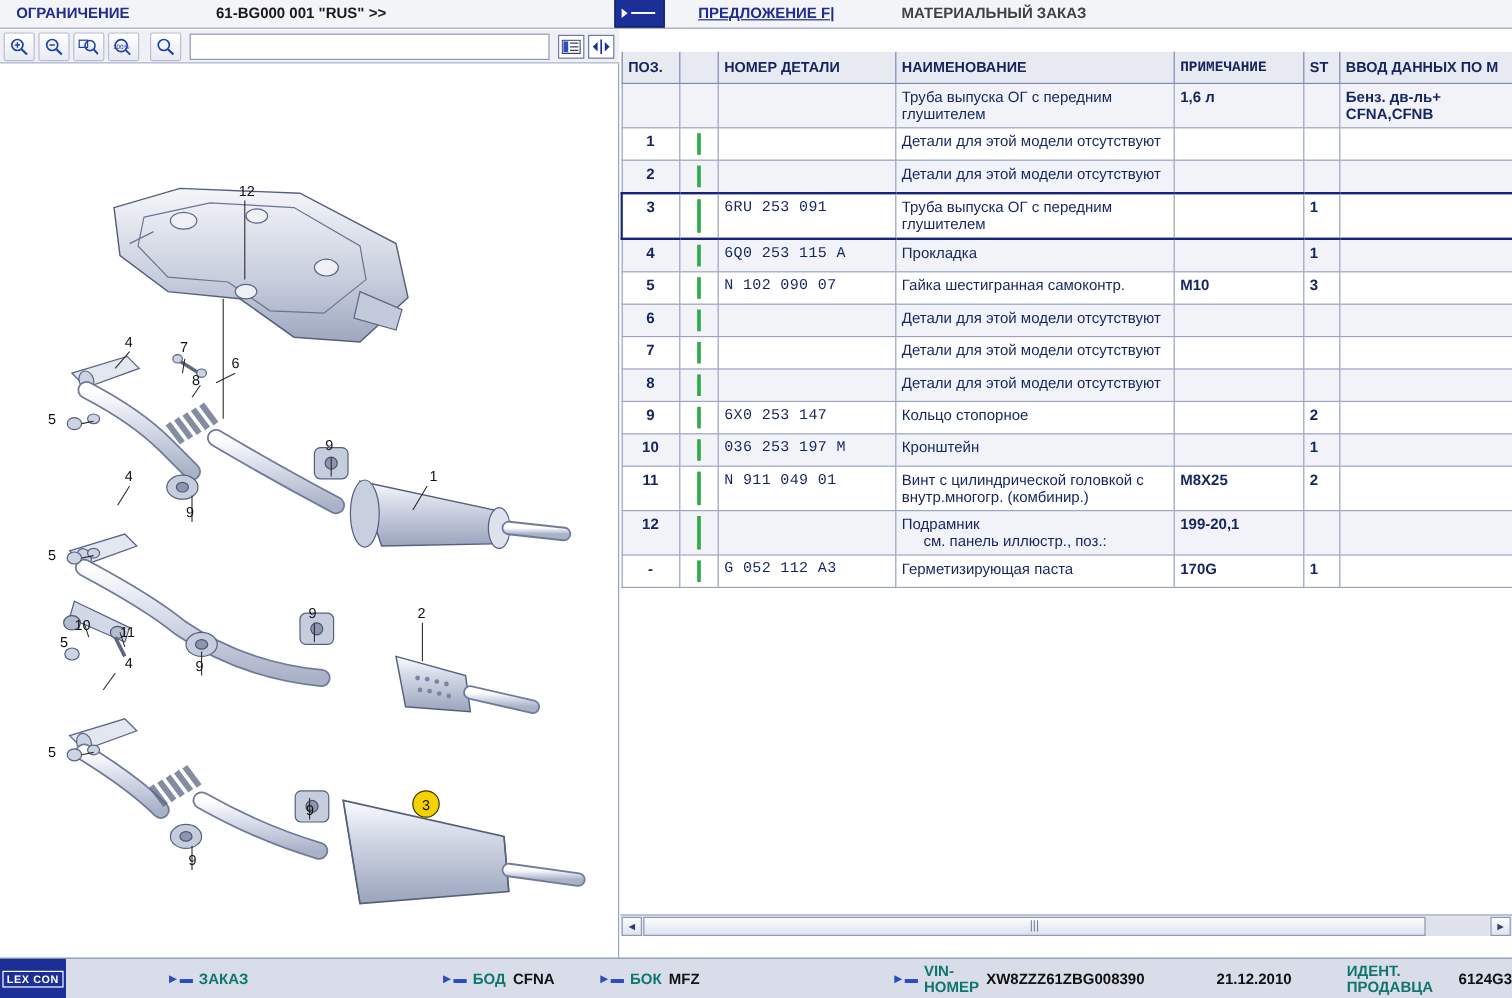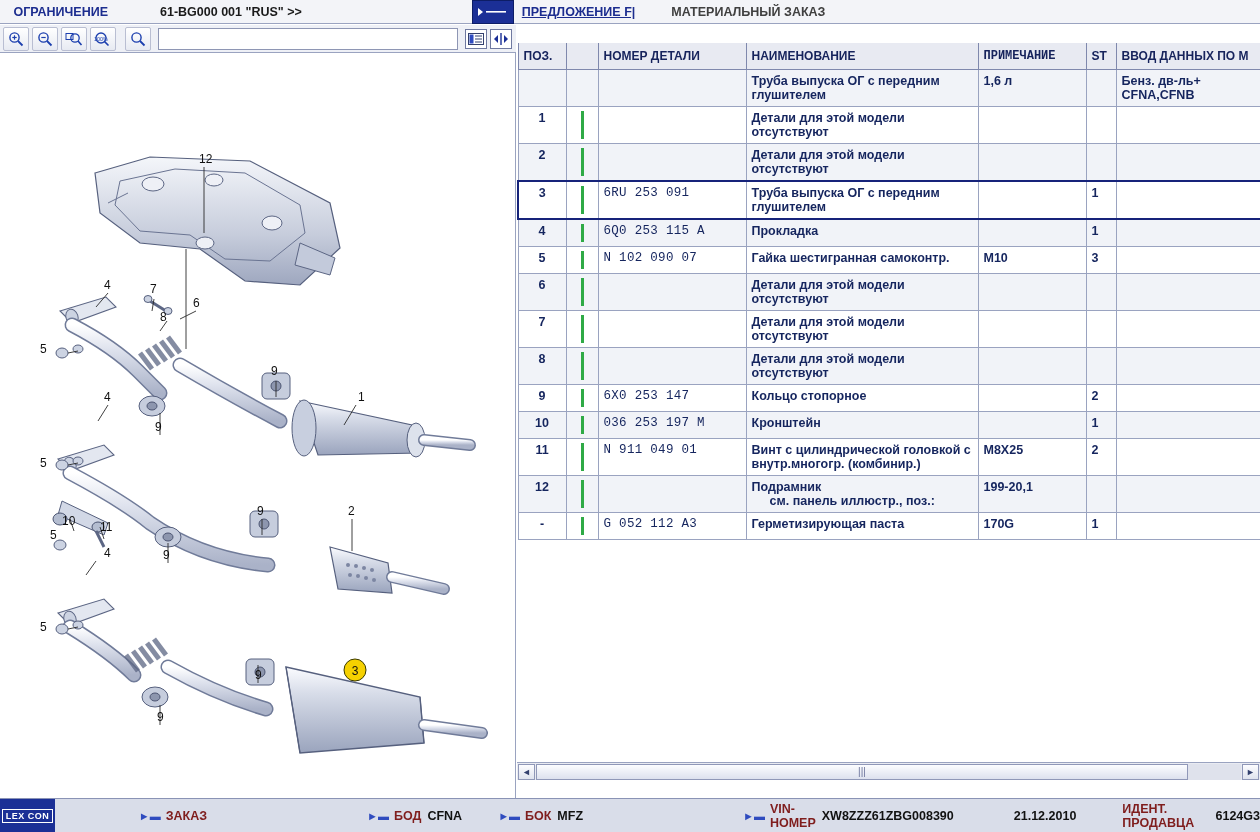--- a/index.html
+++ b/index.html
@@ -14,22 +14,22 @@
     position: relative;
     width: 1260px; height: 832px;
     background: #ffffff;
   }
 
   
   .topbar {
     position: absolute; left: 0; top: 0; width: 1260px; height: 24px;
     background: #f3f4f8;
     border-bottom: 1px solid #9aa3c0;
-    display: flex; align-items: center;
-    font-size: 12.5px; font-weight: bold; color: #1c2d8f;
+    display: flex; align-items: flex-end;
+    font-size: 12.5px; font-weight: bold; color: #1c2d8f; gap: 20px;
   }
   .topbar .seg { display: flex; align-items: center; height: 24px; }
   .tb-restriction { width: 108px; justify-content: flex-end; color:#1c2d8f; }
   .tb-code { margin-left: 52px; color: #1a1a1a; font-weight: bold; font-size:12.5px; }
   .tb-arrowbox {
     margin-left: 170px;
     width: 42px; height: 16px;
     background: #1b2f96;
     border: 1px solid #0d1d66;
     display: flex; align-items: center; justify-content: center;
@@ -116,21 +116,21 @@
     padding: 4px 5px;
     vertical-align: top;
     background: #ffffff;
     color: #15255e;
     height: 22px;
   }
   table.parts tr.alt td { background: #f1f3f8; }
   td.c-pos { width: 48px; text-align: center; font-weight: bold; }
   td.c-bar { width: 32px; }
   td.c-num { width: 148px; font-family: "Liberation Mono", monospace; font-size: 12.5px; letter-spacing: .3px; }
-  td.c-name { width: 232px; font-weight: bold; }
+  td.c-name { width: 232px; font-weight: normal; }
   td.c-note { width: 108px; font-weight: bold; }
   td.c-st   { width: 30px; font-weight: bold; }
   td.c-in   { width: 160px; font-weight: bold; }
   th.h-pos { width: 48px; }
   th.h-bar { width: 32px; background: #e8eaf2; }
   th.h-num { width: 148px; }
   th.h-name { width: 232px; }
   th.h-note { width: 108px; font-family: Liberation Mono, monospace; }
   th.h-st { width: 30px; }
   th.h-in { width: 160px; }
@@ -184,21 +184,21 @@
   }
   .lexcon {
     width: 68px; height: 34px; background: #1b2f96; color: #ffffff;
     display:flex; align-items:center; justify-content:center;
   }
   .lexcon .lx {
     border: 1px solid #ffffff; font-size: 9px; line-height: 10px;
     padding: 1px 3px; text-align: center; letter-spacing: .5px;
   }
   .bb-item { display:flex; align-items:center; }
-  .bb-lbl { color: #7f1d1d; }
+  .bb-lbl { color: #0f766e; }
   .bb-val { color: #111; margin-left: 6px; }
   .arrow-ico { color: #2f4bbf; margin-right: 5px; font-size: 11px; }
 </style>
 </head>
 <body>
 
 <div id="app">
 
   <div class="topbar">
     <div class="seg tb-restriction">ОГРАНИЧЕНИЕ</div>

